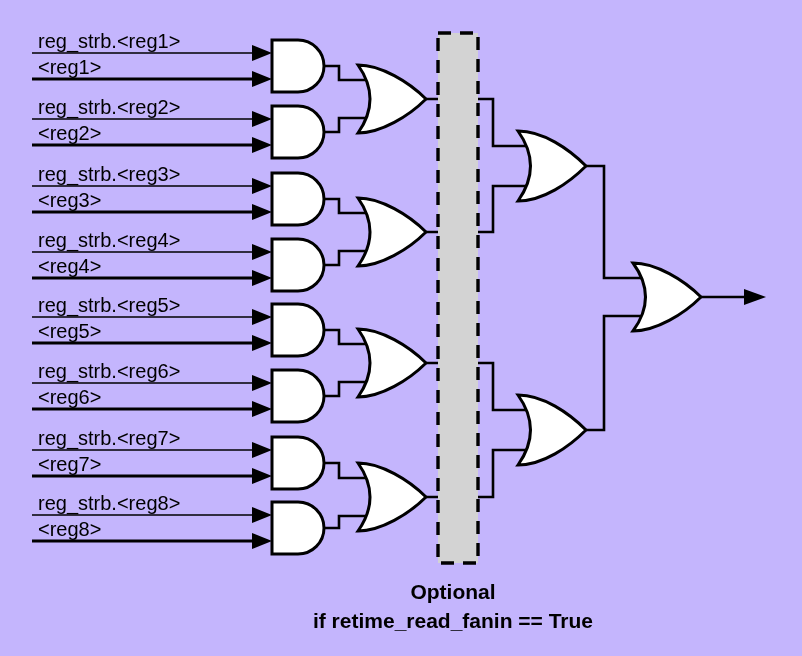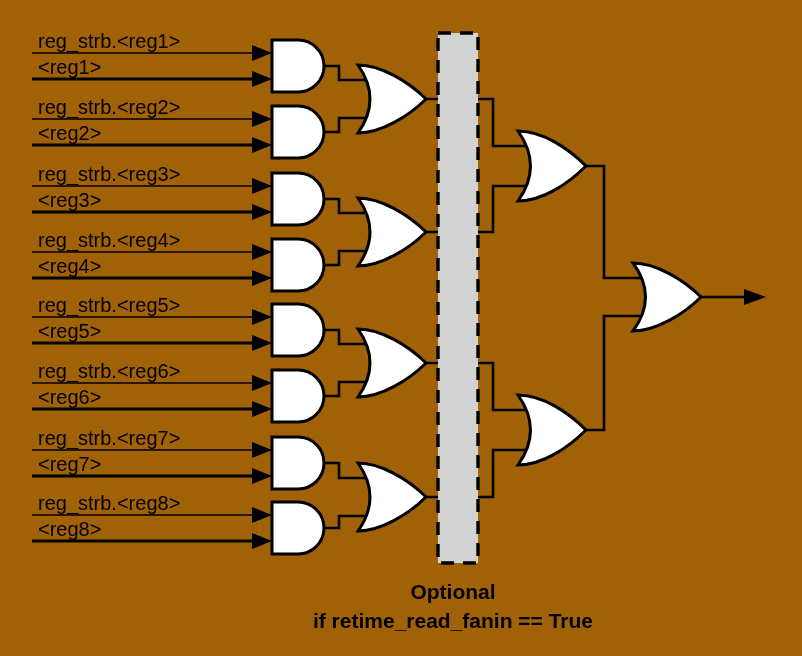--- a/index.html
+++ b/index.html
@@ -1,20 +1,20 @@
 <!DOCTYPE html>
 <html><head>
 <meta charset="utf-8">
 <style>
   html, body { margin: 0; padding: 0; background: #ffffff; }
   .page {
     position: relative;
     width: 802px;
     height: 656px;
-    background: #a16207;
+    background: #c4b5fd;
     overflow: hidden;
   }
   svg { display: block; }
   .wire        { stroke: #000; stroke-width: 2.6; fill: none; }
   .wire-thin   { stroke: #000; stroke-width: 1.4; fill: none; }
   .wire-thick  { stroke: #000; stroke-width: 3.2; fill: none; }
   .gate        { fill: #fff; stroke: #000; stroke-width: 3; }
   .arrowhead   { fill: #000; stroke: none; }
   .obox        { stroke: #000; stroke-width: 3.4; stroke-dasharray: 13 9; }
   .label {

